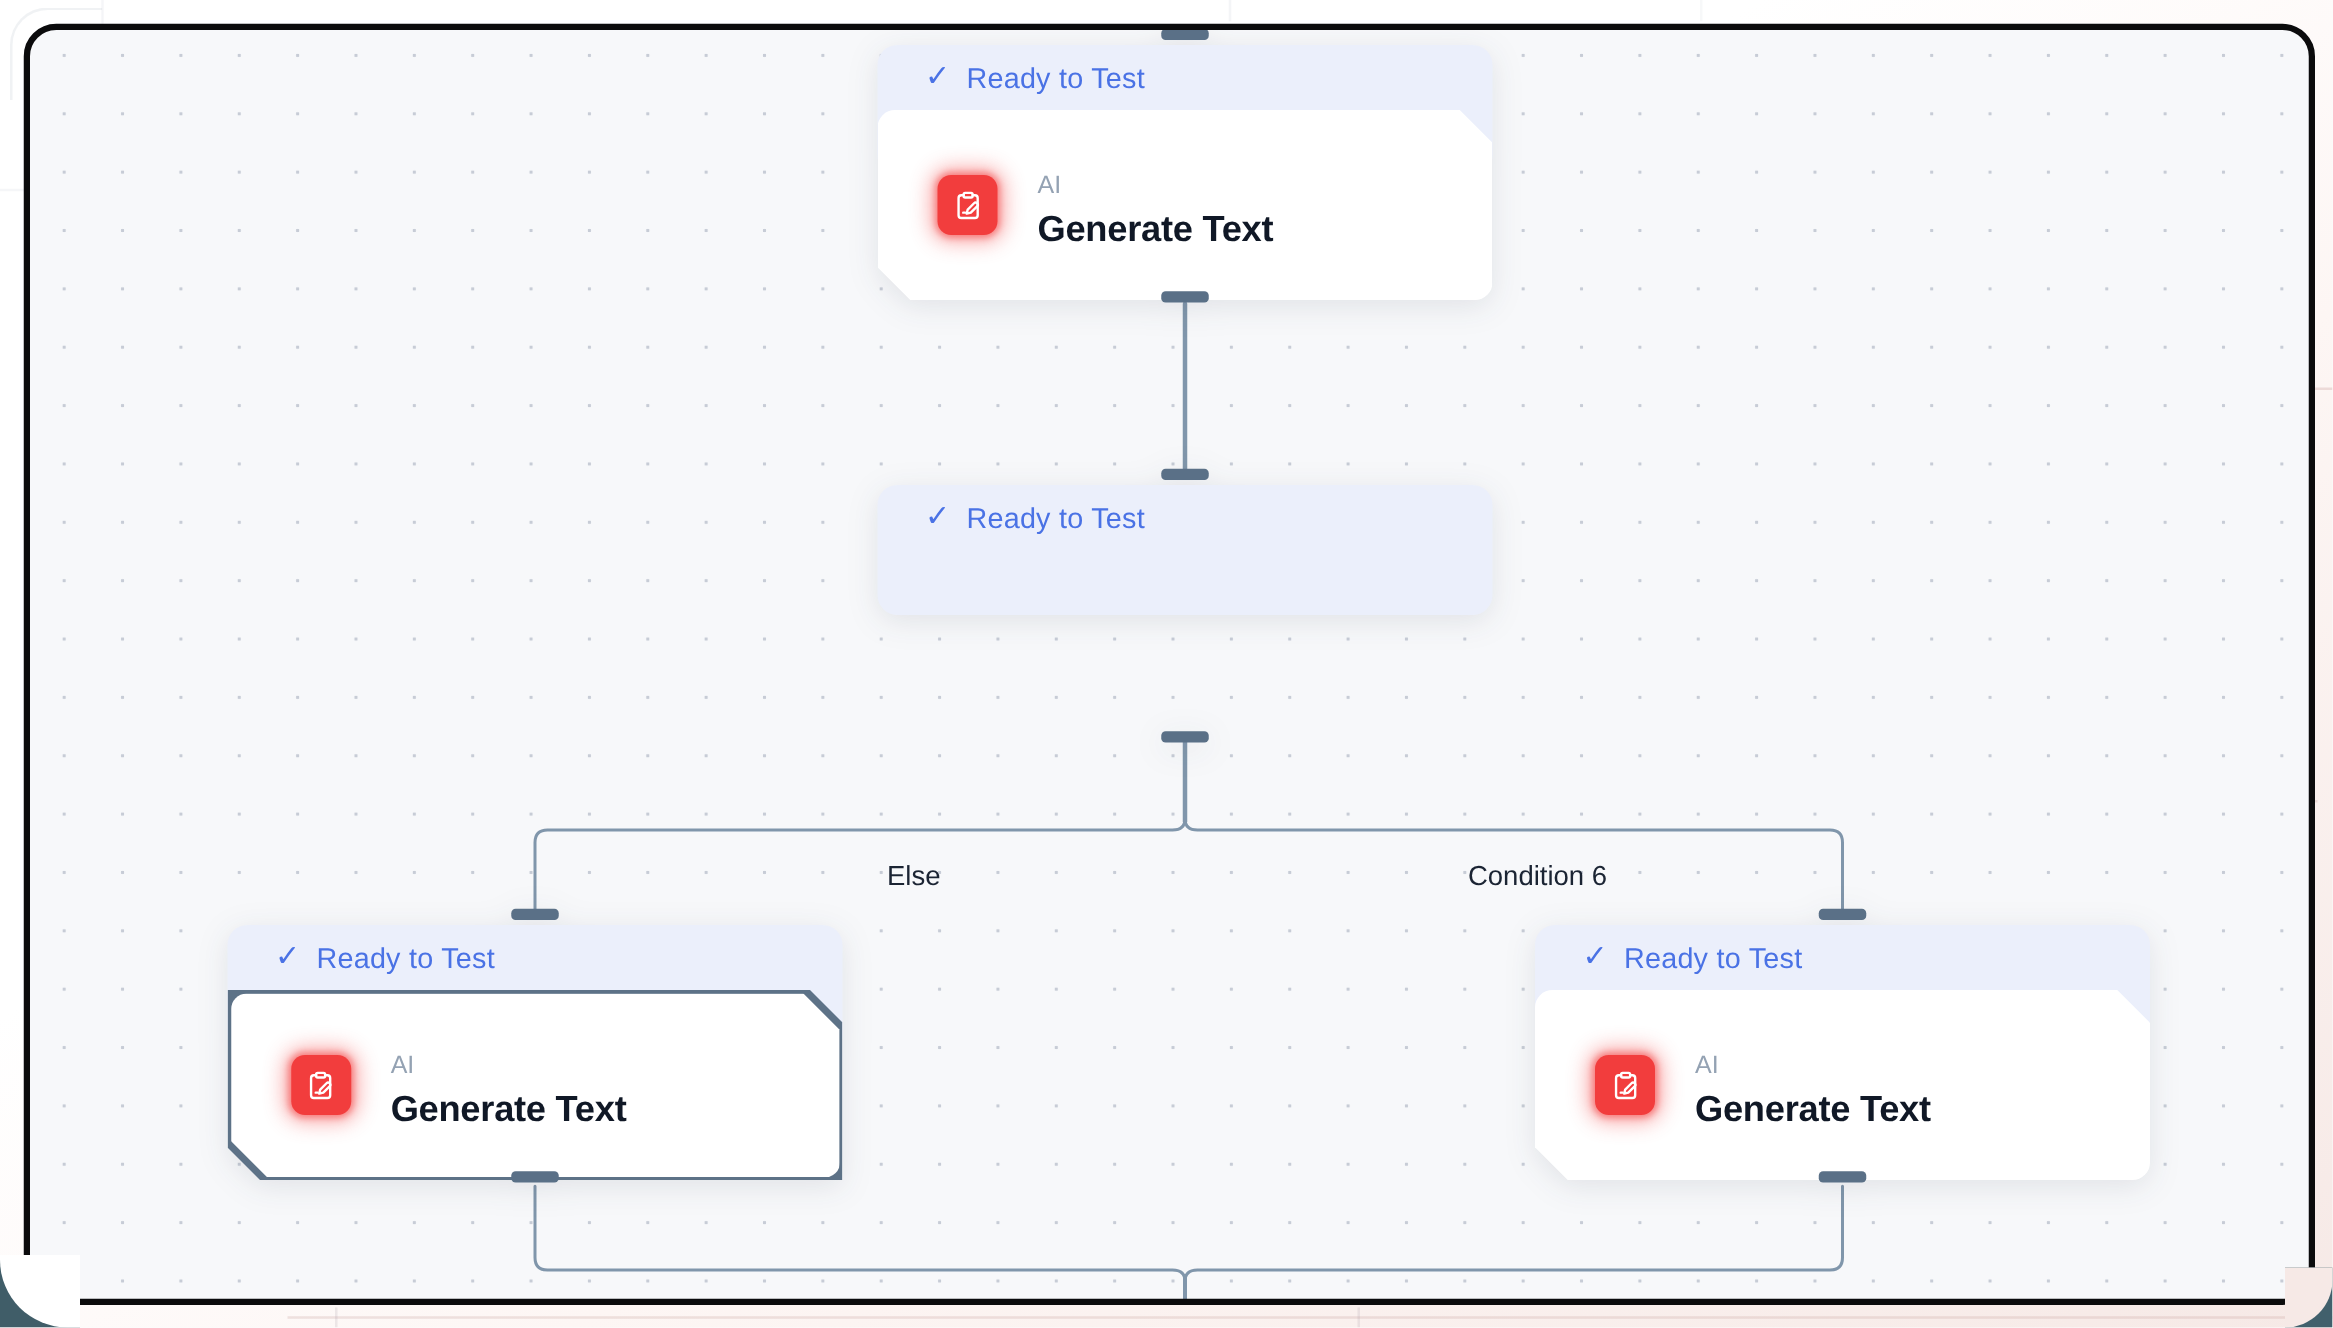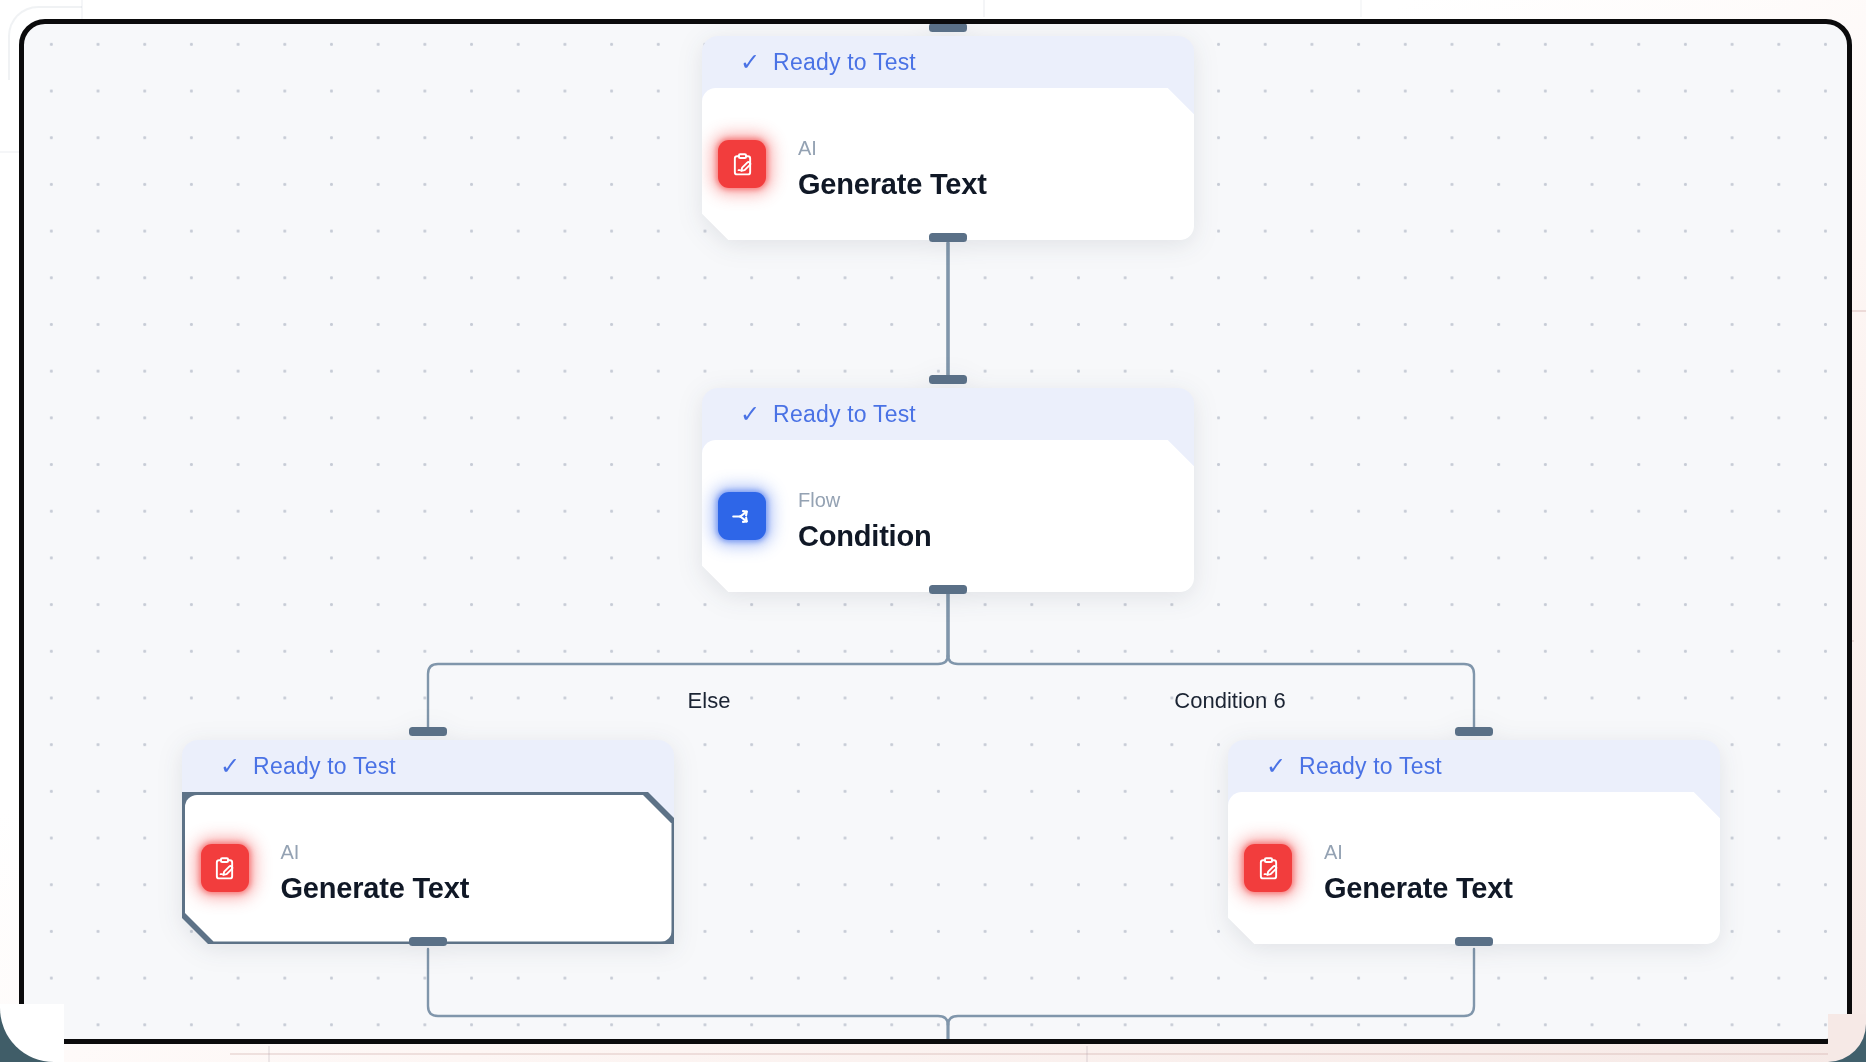--- a/index.html
+++ b/index.html
@@ -60,21 +60,21 @@
   .check{color:#4a72e5;font-size:24px;font-weight:700;margin-right:13px;line-height:1;}
   .badge-text{color:#4a72e5;font-size:23px;font-weight:400;letter-spacing:.2px;}
 
   .cardframe{
     position:absolute;left:0;top:52px;right:0;bottom:0;
     clip-path:polygon(0 0,calc(100% - 26px) 0,100% 26px,100% 100%,26px 100%,0 calc(100% - 26px));
   }
   .cardframe .card{
     position:absolute;inset:0;background:#ffffff;border-radius:14px;
     clip-path:polygon(0 0,calc(100% - 26px) 0,100% 26px,100% 100%,26px 100%,0 calc(100% - 26px));
-    display:flex;align-items:center;padding-left:16px;box-sizing:border-box;
+    display:flex;align-items:center;padding-left:48px;box-sizing:border-box;
   }
   .cardframe.sel{background:#5d7287;}
   .cardframe.sel .card{
     inset:2.5px;border-radius:12px;
     clip-path:polygon(0 0,calc(100% - 29px) 0,100% 29px,100% 100%,29px 100%,0 calc(100% - 29px));
   }
   .nicon{
     width:48px;height:48px;border-radius:11px;flex:0 0 auto;
     display:flex;align-items:center;justify-content:center;
   }
@@ -122,21 +122,21 @@
         <path d="M948 655 Q948 664 958 664 H1464 Q1474 664 1474 674 V731" stroke-width="2.4"></path>
 
         <path d="M428 949 V1006 Q428 1016 438 1016 H938 Q948 1016 948 1025" stroke-width="2.4"></path>
 
         <path d="M1474 949 V1006 Q1474 1016 1464 1016 H958 Q948 1016 948 1025" stroke-width="2.4"></path>
 
         <path d="M948 1021 V1041" stroke-width="3.2"></path>
       </g>
     </svg>
 
-    <div class="edge-label" style="left:709px;top:688px">Else</div>
+    <div class="edge-label" style="left:731px;top:688px">Else</div>
     <div class="edge-label" style="left:1230px;top:688px">Condition 6</div>
 
     <div class="node" style="left:702px;top:36px">
       <div class="badge">
         <span class="check">✓</span>
         <span class="badge-text">Ready to Test</span>
       </div>
       <div class="cardframe">
         <div class="card">
           <div class="nicon red">
@@ -155,43 +155,20 @@
       </div>
       <div class="handle top"></div>
       <div class="handle bottom"></div>
     </div>
 
     <div class="node" style="left:702px;top:388px">
       <div class="badge">
         <span class="check">✓</span>
         <span class="badge-text">Ready to Test</span>
       </div>
-      <div class="cardframe">
-        <div class="card">
-          <div class="nicon blue">
-            <svg viewBox="0 0 24 24" width="27" height="27" fill="none" stroke="#ffffff" stroke-width="1.9" stroke-linecap="round" stroke-linejoin="round">
-              <path d="M3.8 12h6.2"></path>
-              <g transform="translate(10,12)">
-                <g transform="rotate(-37)">
-                    <path d="M0 0h7.2"></path>
-                    <path d="M4.8 -2.3L7.2 0 4.8 2.3"></path>
-                  </g>
-                <g transform="rotate(37)">
-                    <path d="M0 0h7.2"></path>
-                    <path d="M4.8 -2.3L7.2 0 4.8 2.3"></path>
-                  </g>
-              </g>
-            </svg>
-          </div>
-          <div class="ntext">
-            <div class="ncat">Flow</div>
-            <div class="ntitle">Condition</div>
-          </div>
-        </div>
-      </div>
       <div class="handle top"></div>
       <div class="handle bottom"></div>
     </div>
 
     <div class="node" style="left:182px;top:740px">
       <div class="badge">
         <span class="check">✓</span>
         <span class="badge-text">Ready to Test</span>
       </div>
       <div class="cardframe sel">

